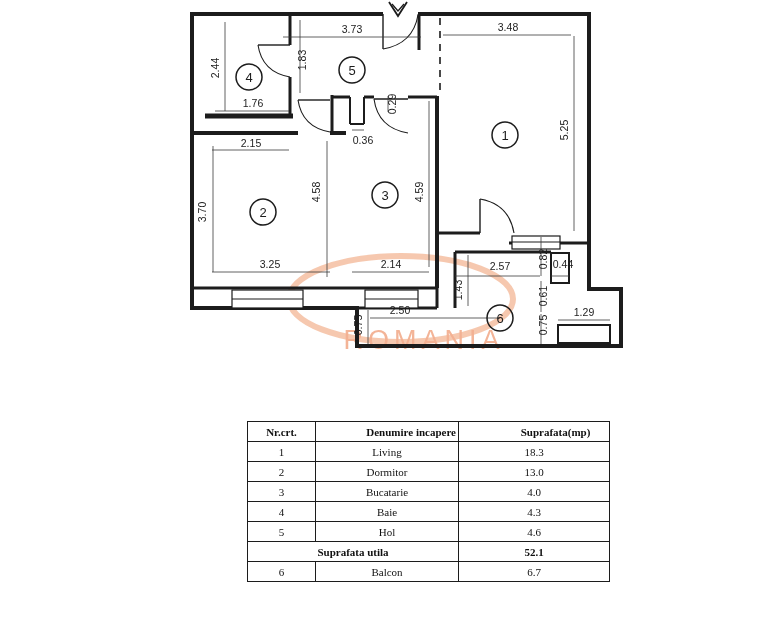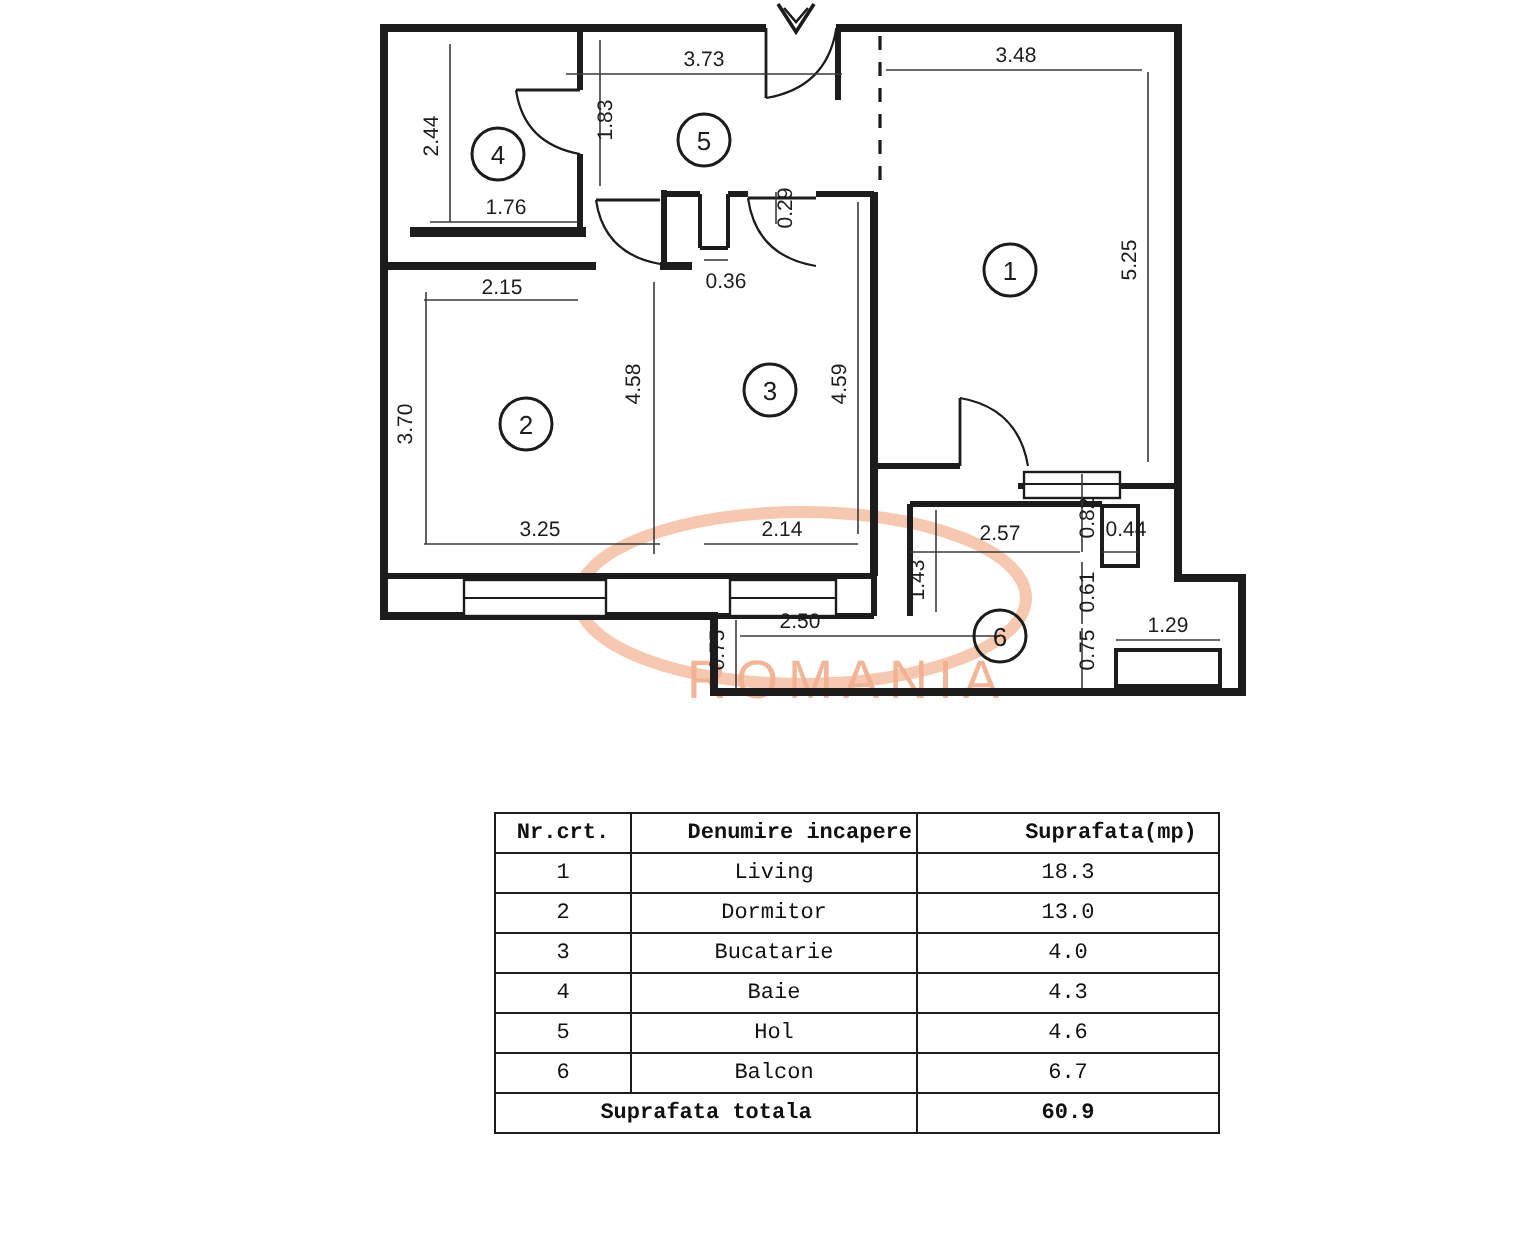--- a/index.html
+++ b/index.html
@@ -13,22 +13,22 @@
   .arc{stroke:#1c1c1c;stroke-width:1.1;fill:none;}
   .dash{stroke:#1c1c1c;stroke-width:1.6;stroke-dasharray:7 6;fill:none;}
   .win{fill:#ffffff;stroke:#1c1c1c;stroke-width:1.2;}
   .blk{fill:#ffffff;stroke:#1c1c1c;stroke-width:2;}
   .dimtxt{font-family:"Liberation Sans",sans-serif;font-size:10.5px;fill:#1c1c1c;text-anchor:middle;}
   .roomnum{font-family:"Liberation Sans",sans-serif;font-size:13px;fill:#1c1c1c;text-anchor:middle;}
   .wm-ellipse{fill:none;stroke:#f5c2a6;stroke-width:6;opacity:0.9;}
   .wm-text{font-family:"Liberation Sans",sans-serif;font-size:27px;letter-spacing:5px;
            fill:#f3b092;text-anchor:middle;opacity:0.95;}
   
-  #area-table{position:absolute;left:247px;top:406px;border-collapse:collapse;
-              font-family:Liberation Mono, monospace;font-size:11px;color:#111;}
+  #area-table{position:absolute;left:247px;top:421px;border-collapse:collapse;
+              font-family:Liberation Serif, serif;font-size:11px;color:#111;}
   #area-table td,#area-table th{border:1.6px solid #1c1c1c;text-align:center;vertical-align:middle;
               height:19px;padding:0 2px;font-weight:normal;}
   #area-table .c1{width:63px;} #area-table .c2{width:138px;text-align:right;} #area-table .c3{width:103px;padding-left:45px;}
   #area-table .hd{font-weight:bold;}
   #area-table .bold{font-weight:bold;}
 </style>
 </head>
 <body>
 
 <div id="stage">
@@ -181,24 +181,24 @@
       <td>4</td>
       <td>Baie</td>
       <td>4.3</td>
     </tr>
     <tr>
       <td>5</td>
       <td>Hol</td>
       <td>4.6</td>
     </tr>
     <tr>
+      <td colspan="2" class="bold">Suprafata utila</td>
+      <td class="bold">52.1</td>
+    </tr>
+    <tr>
       <td>6</td>
       <td>Balcon</td>
       <td>6.7</td>
     </tr>
-    <tr>
-      <td colspan="2" class="bold">Suprafata totala</td>
-      <td class="bold">60.9</td>
-    </tr>
   </tbody>
     </table>
 
 </div>
 
 </body></html>

